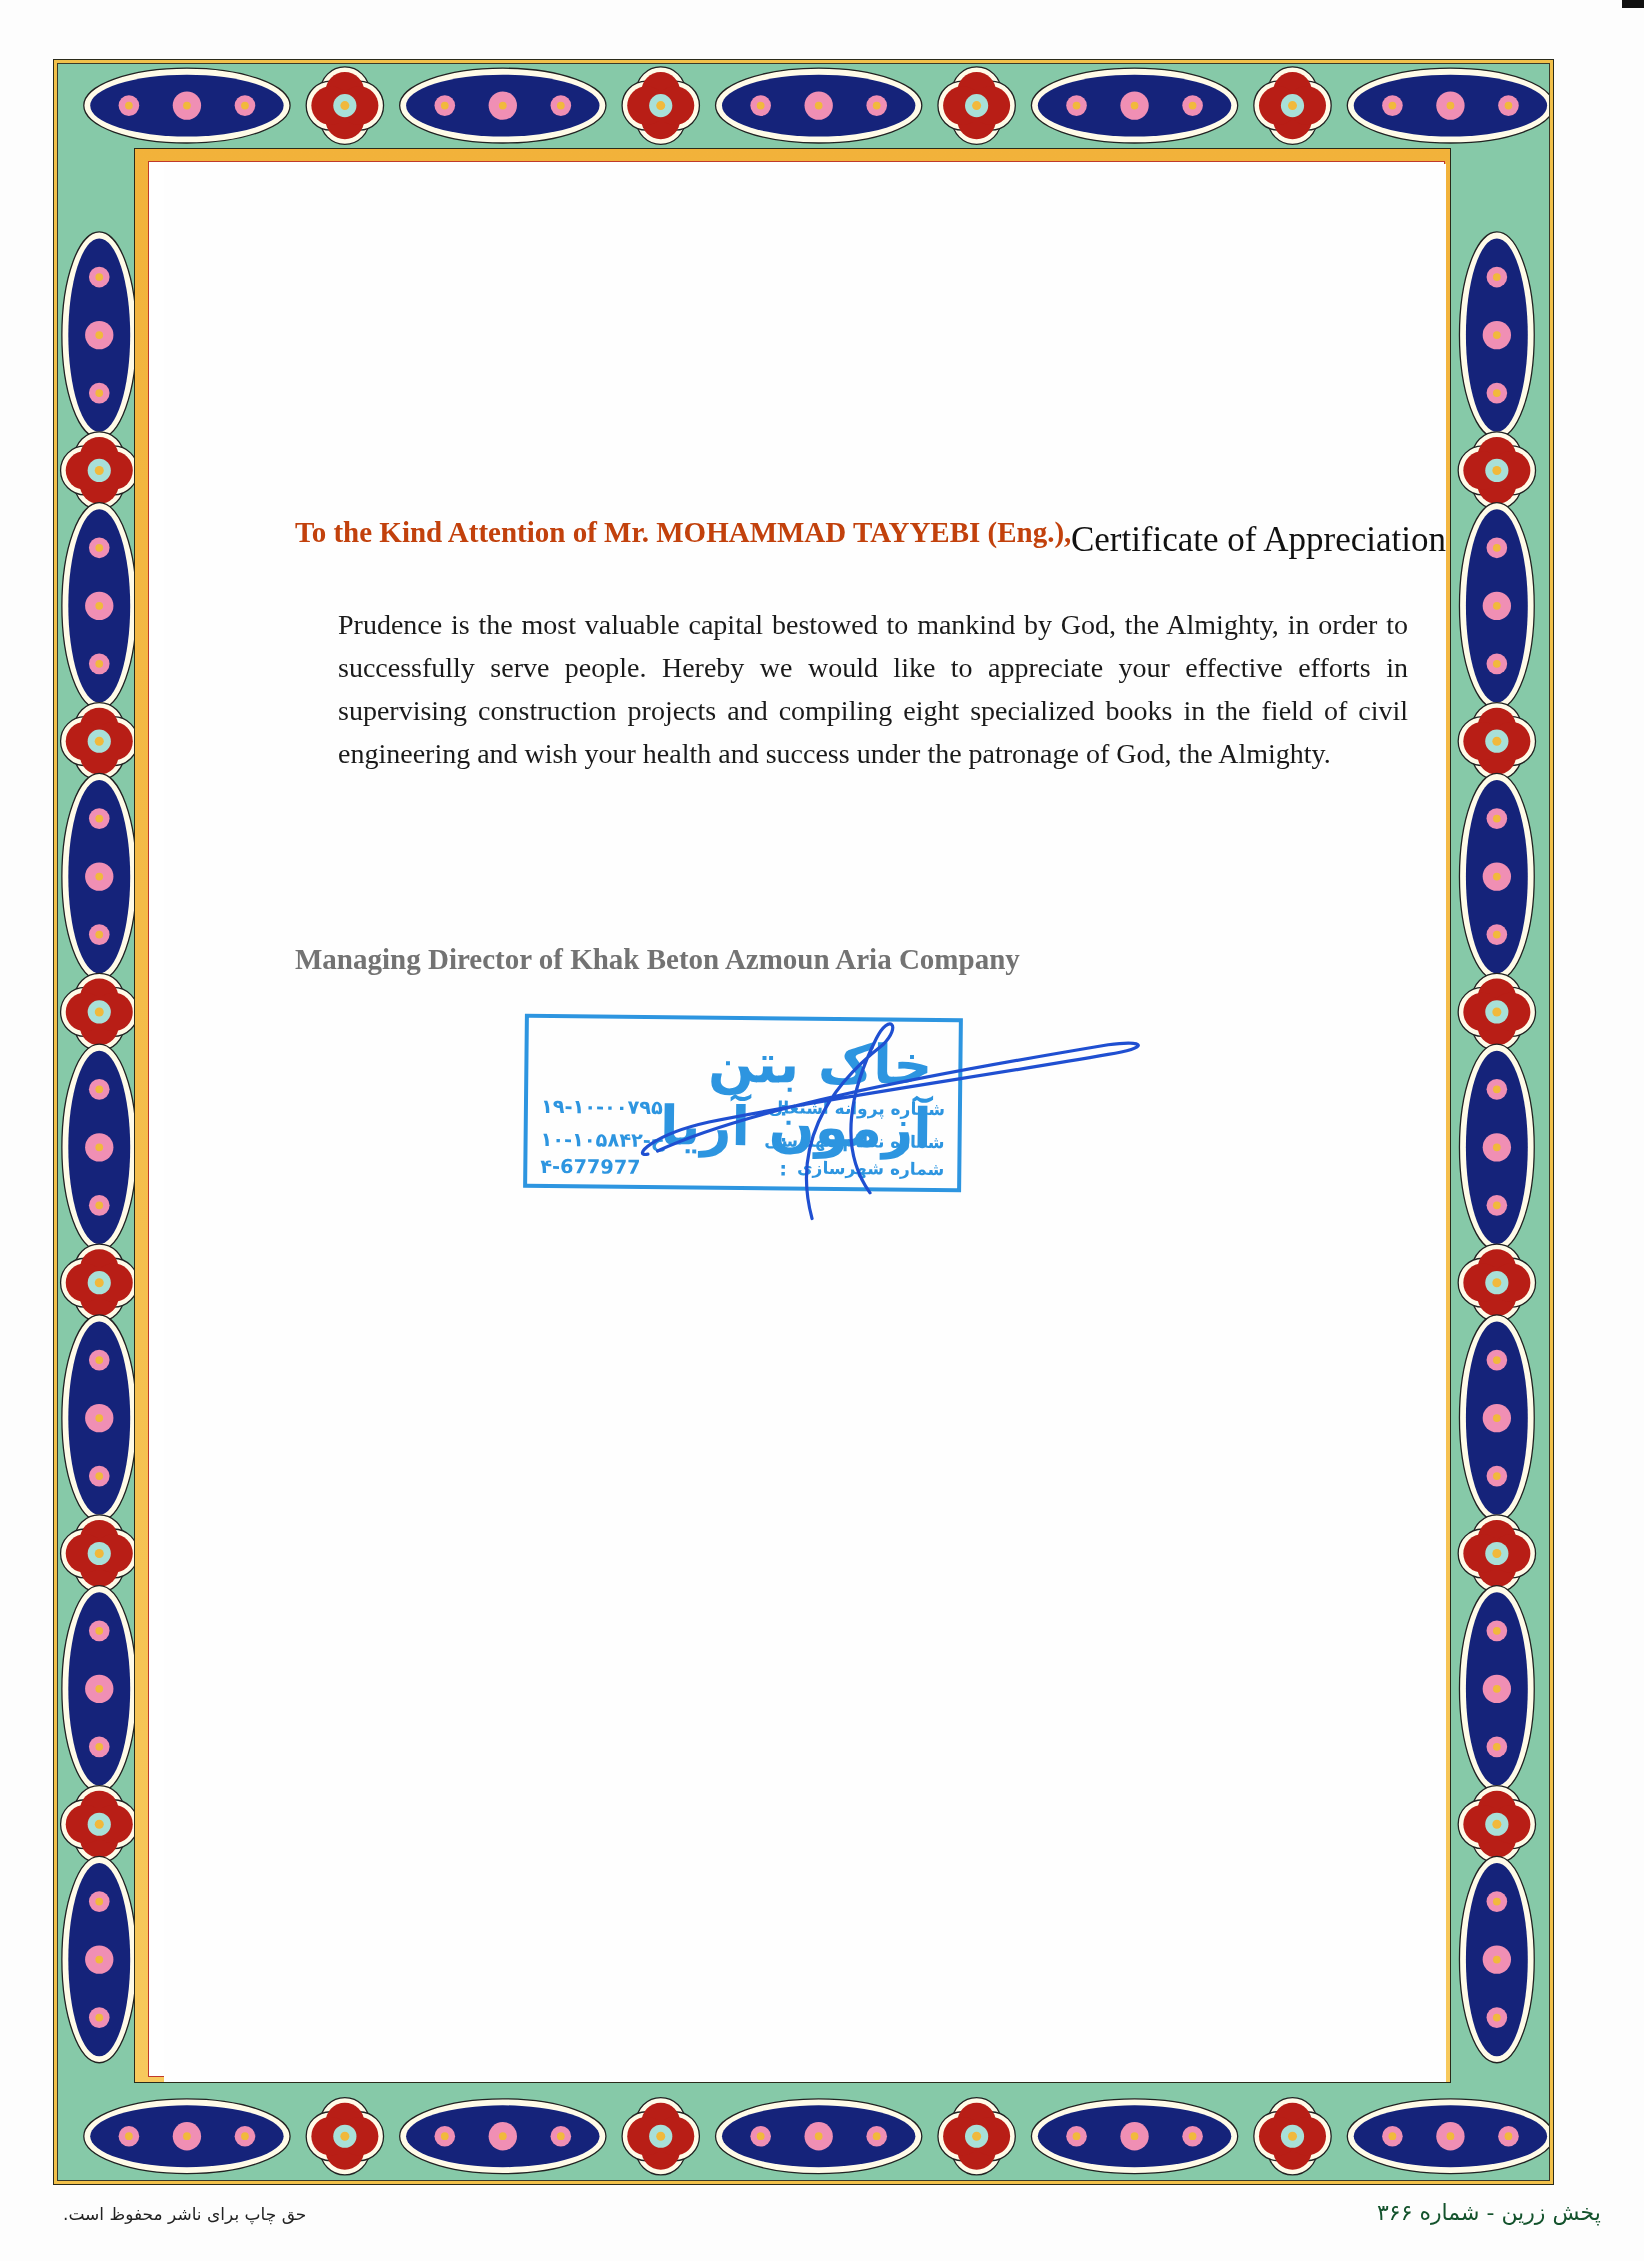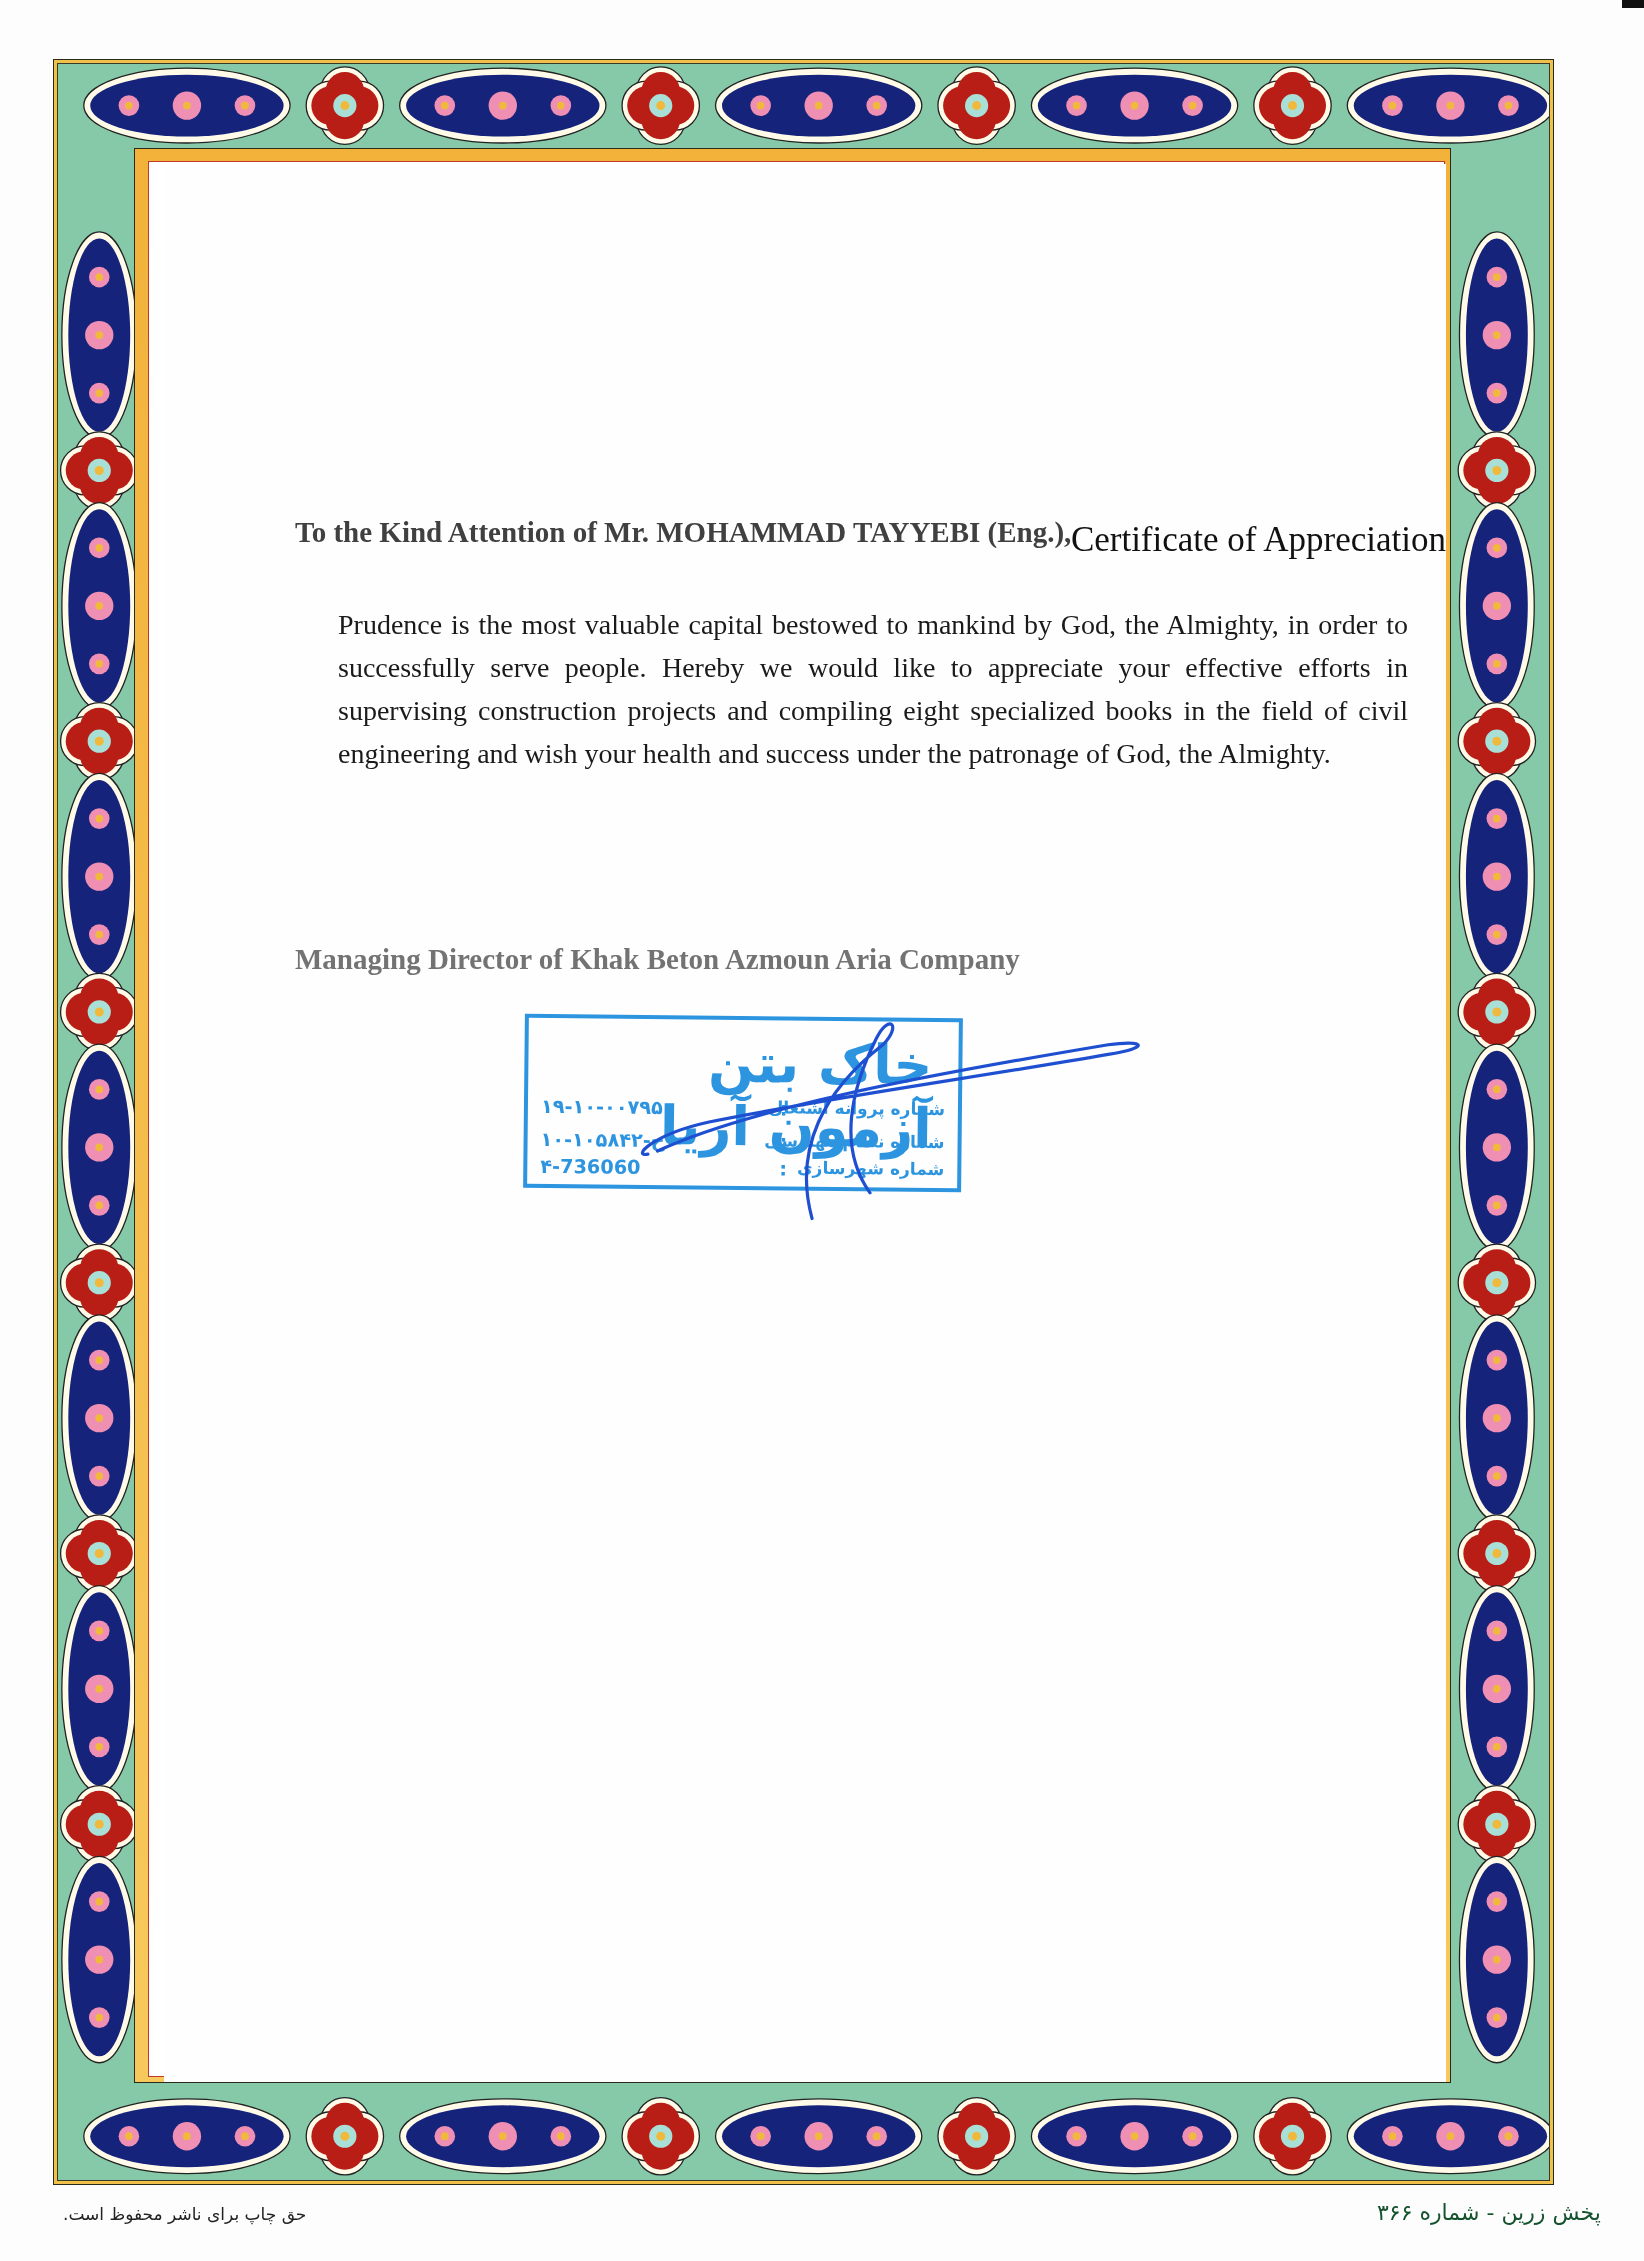--- a/index.html
+++ b/index.html
@@ -13,21 +13,21 @@
                  border:1.3px solid #3a3a2a; box-sizing:border-box; }
   .ornament-band { position:absolute; inset:0; overflow:hidden; }
   .ornament-band svg { position:absolute; left:0; top:0; }
   .inner-gold { position:absolute; left:80px; top:88px; right:102px; bottom:101px;
                 background:linear-gradient(#f2b23a,#f7c95c); border:1.3px solid #2a2a1a; box-sizing:border-box; }
   .inner-red { position:absolute; left:13px; top:11.6px; right:5.2px; bottom:5.2px; border:1.9px solid #c0392b;
                box-sizing:border-box; background:#fff; }
   .paper { position:absolute; left:164px; top:164px; width:1282px; height:1918px; background:#fefefe; }
 
   .title { position:absolute; left:0; width:100%; top:356px; text-align:right; font-size:35px; color:#111; }
-  .addressee { position:absolute; left:295px; top:516px; font-size:29px; font-weight:bold; color:#404040; }
+  .addressee { position:absolute; left:295px; top:516px; font-size:29px; font-weight:bold; color:#c2410c; }
   .body-text { position:absolute; left:295px; top:603px; width:1070px; font-size:28px; line-height:43px;
                color:#1a1a1a; text-align:justify;margin-left:43px; }
   .signer { position:absolute; left:295px; top:943px; font-size:29px; font-weight:bold; color:#737373; }
 
   .stamp { position:absolute; left:524px; top:1016px; width:438px; height:174px;
            border:4.5px solid #2d95e0; box-sizing:border-box; transform:rotate(0.6deg); color:#2d95e0; }
   .stamp-name { position:absolute; right:26px; top:11.6px; font-size:54px; font-weight:bold; direction:rtl;
                 font-family:"DejaVu Sans", sans-serif; }
   .stamp-row { position:absolute; left:13px; right:13px; height:30px; font-family:"DejaVu Sans", sans-serif;
                font-size:19.3px; font-weight:bold; }
@@ -552,21 +552,21 @@
     <span class="num">۱۹-۱۰-۰۰۷۹۵</span>
     <span class="colon">:</span>
     <span class="lbl">شماره پروانه اشتغال</span>
   </div>
   <div class="stamp-row" style="top:110px;">
     <span class="num">۱۰-ح-۱۰۵۸۴۲</span>
     <span class="colon">:</span>
     <span class="lbl">شماره نظام مهندسی</span>
   </div>
   <div class="stamp-row" style="top:137px;">
-    <span class="num">۴-736060</span>
+    <span class="num">۴-677977</span>
     <span class="colon">:</span>
     <span class="lbl">شماره شهرسازی</span>
   </div>
 </div>
 
 <svg class="signature" viewBox="0 0 900 320">
   <path id="sig-path" fill="none" stroke-width="5" stroke-linecap="round" d="M120 205 C 260 140, 520 90, 820 40 C 880 32, 885 45, 820 55 C 620 90, 400 120, 200 160 C 110 180, 80 215, 105 210 M360 310 C 330 200, 380 110, 470 40 C 500 10, 480 -10, 460 30 C 420 110, 400 200, 450 270" stroke="#1f4fd1"></path>
 </svg>
 
 <div class="footer-left">حق چاپ برای ناشر محفوظ است.</div>

